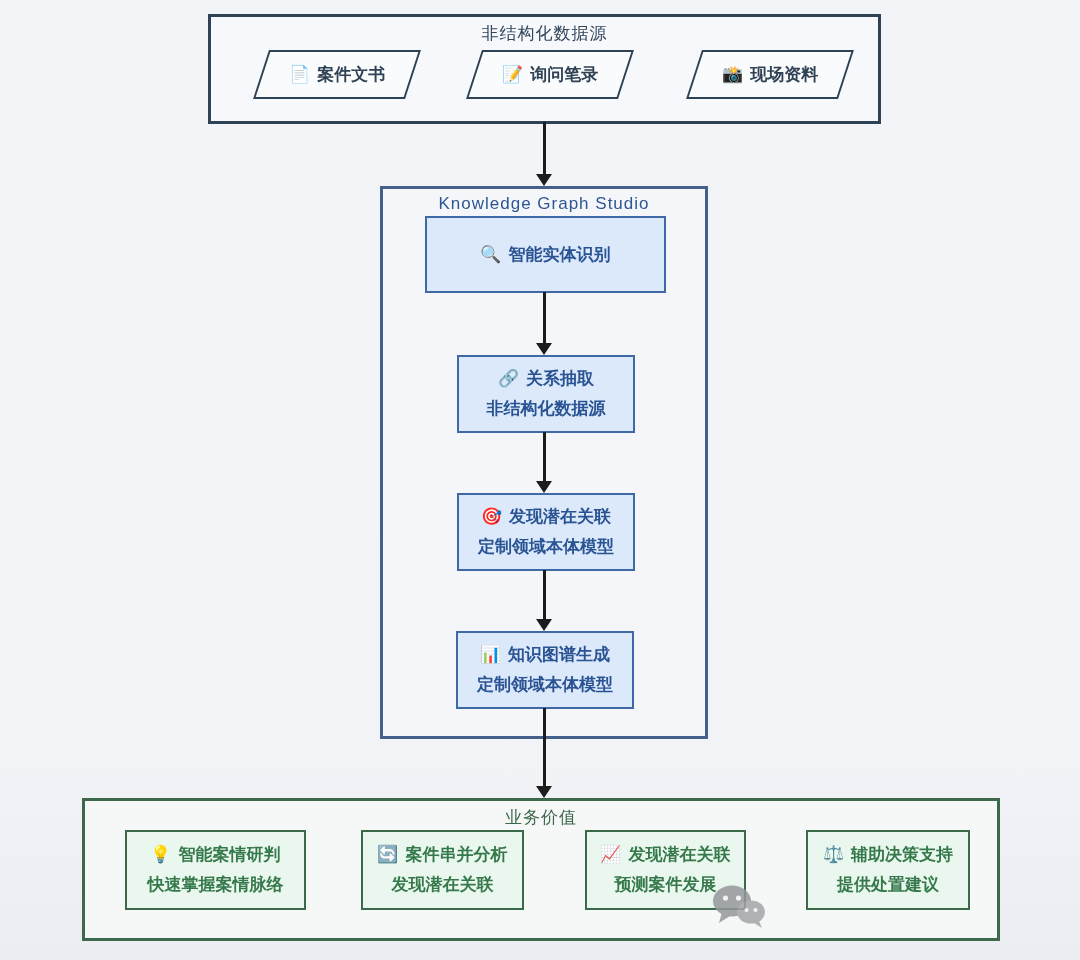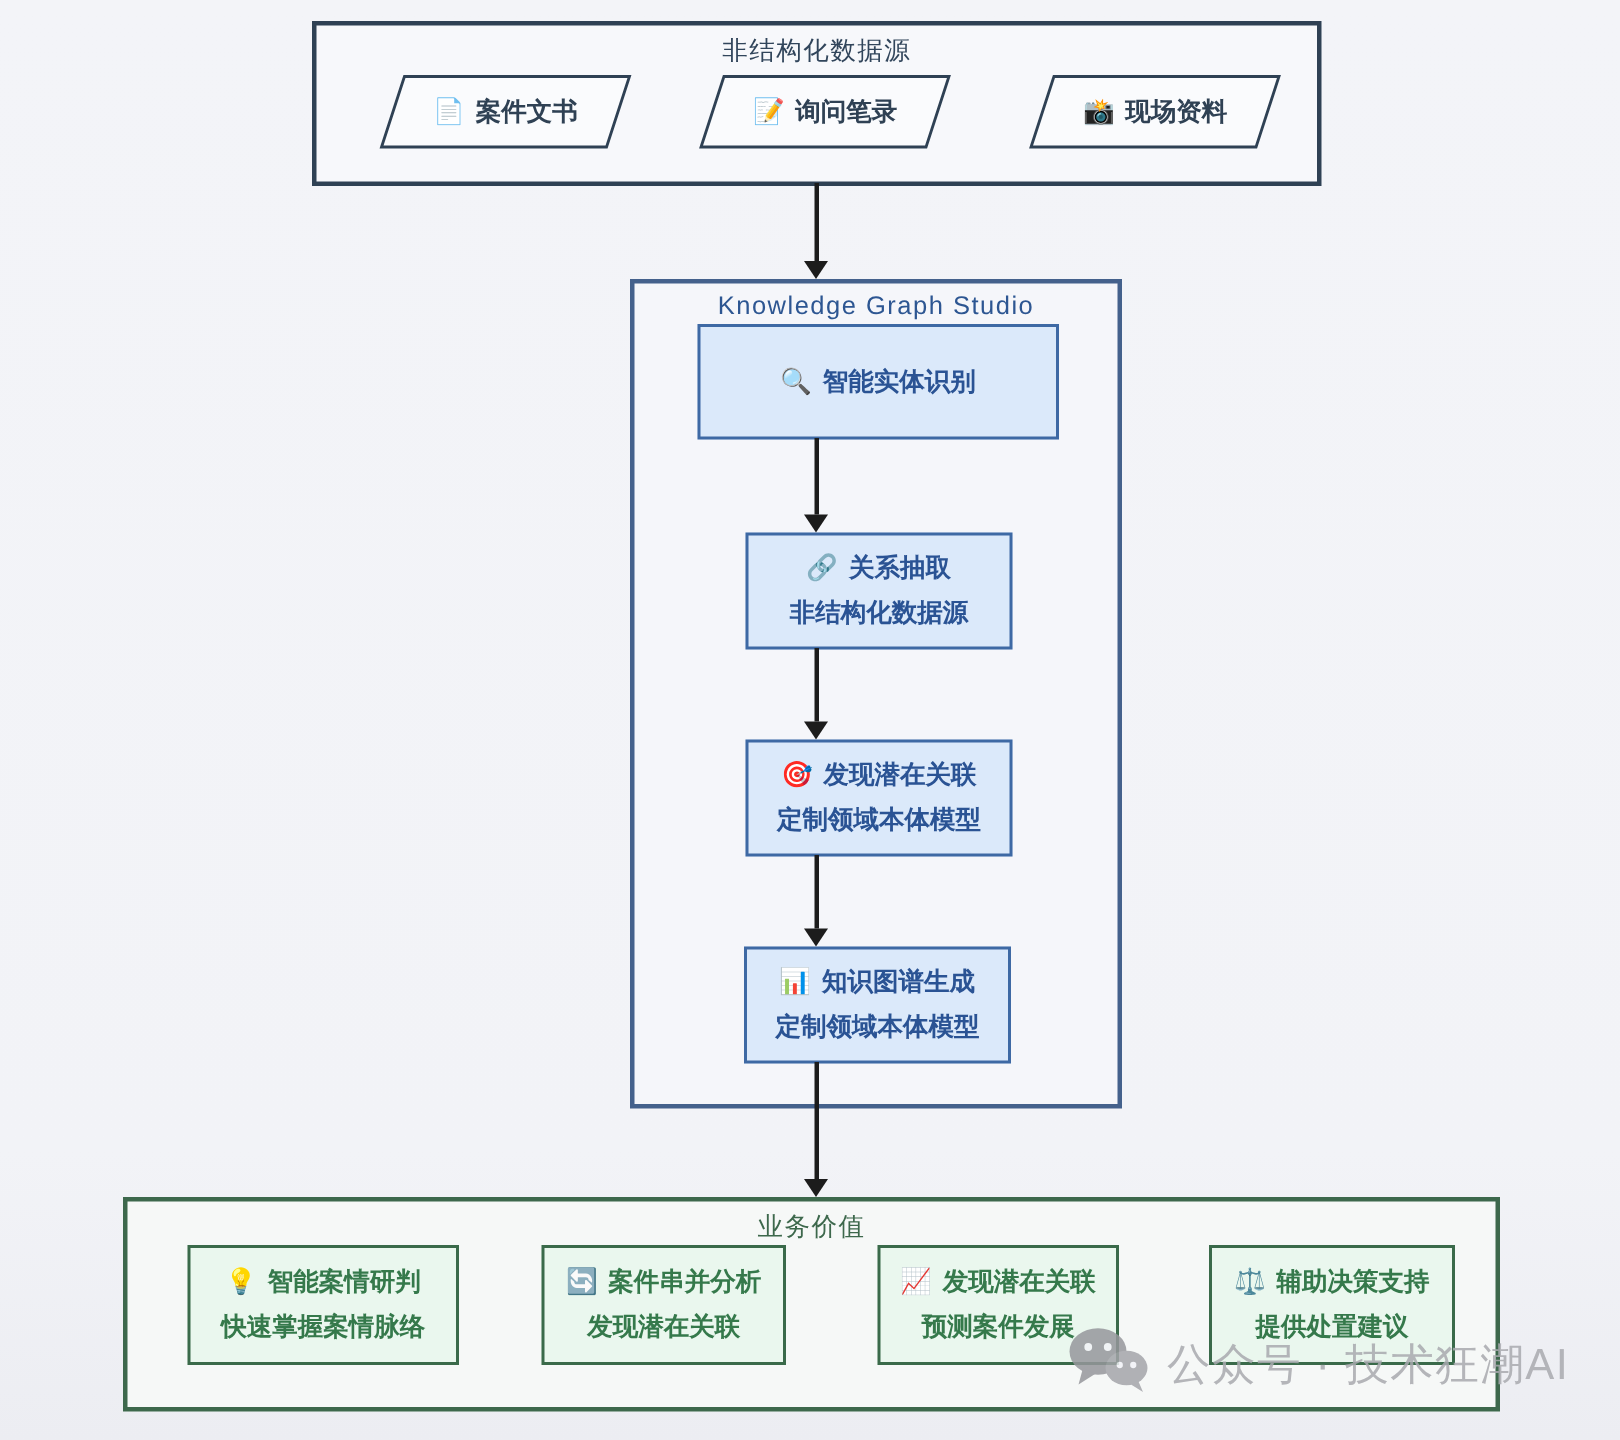--- a/index.html
+++ b/index.html
@@ -21,21 +21,20 @@
     background: #f7f8fb;
   }
   .container.src {
     left: 208px; top: 14px; width: 673px; height: 110px;
     border: 3px solid #2f4154;
   }
   .container.kgs {
     left: 380px; top: 186px; width: 328px; height: 553px;
     border: 3px solid #44618c;
     background: #f5f6fa;
-    margin-left: 40px;
   }
   .container.val {
     left: 82px; top: 798px; width: 918px; height: 143px;
     border: 3px solid #3d684c;
     background: #f6f8f7;
     font-family: Liberation Serif, serif;
   }
   .section-title {
     position: absolute;
     left: 0; right: 0; top: 5px;
@@ -276,16 +275,15 @@
         <ellipse cx="20" cy="17" rx="19" ry="15.5" fill="#96979c"></ellipse>
         <path d="M10 28 L7 39 L18 32 Z" fill="#96979c"></path>
         <circle cx="13.5" cy="14" r="2.6" fill="#f2f3f7"></circle>
         <circle cx="26.5" cy="14" r="2.6" fill="#f2f3f7"></circle>
         <ellipse cx="39" cy="28" rx="14" ry="11.5" fill="#a4a5aa"></ellipse>
         <path d="M47 37 L50 44 L42 39 Z" fill="#a4a5aa"></path>
         <circle cx="34.5" cy="26" r="2.1" fill="#f2f3f7"></circle>
         <circle cx="43.5" cy="26" r="2.1" fill="#f2f3f7"></circle>
       </svg>
     </span>
-    <span class="wm-text">公众号 · 技术狂潮AI</span>
   </div>
 
 </div>
 
 </body></html>

